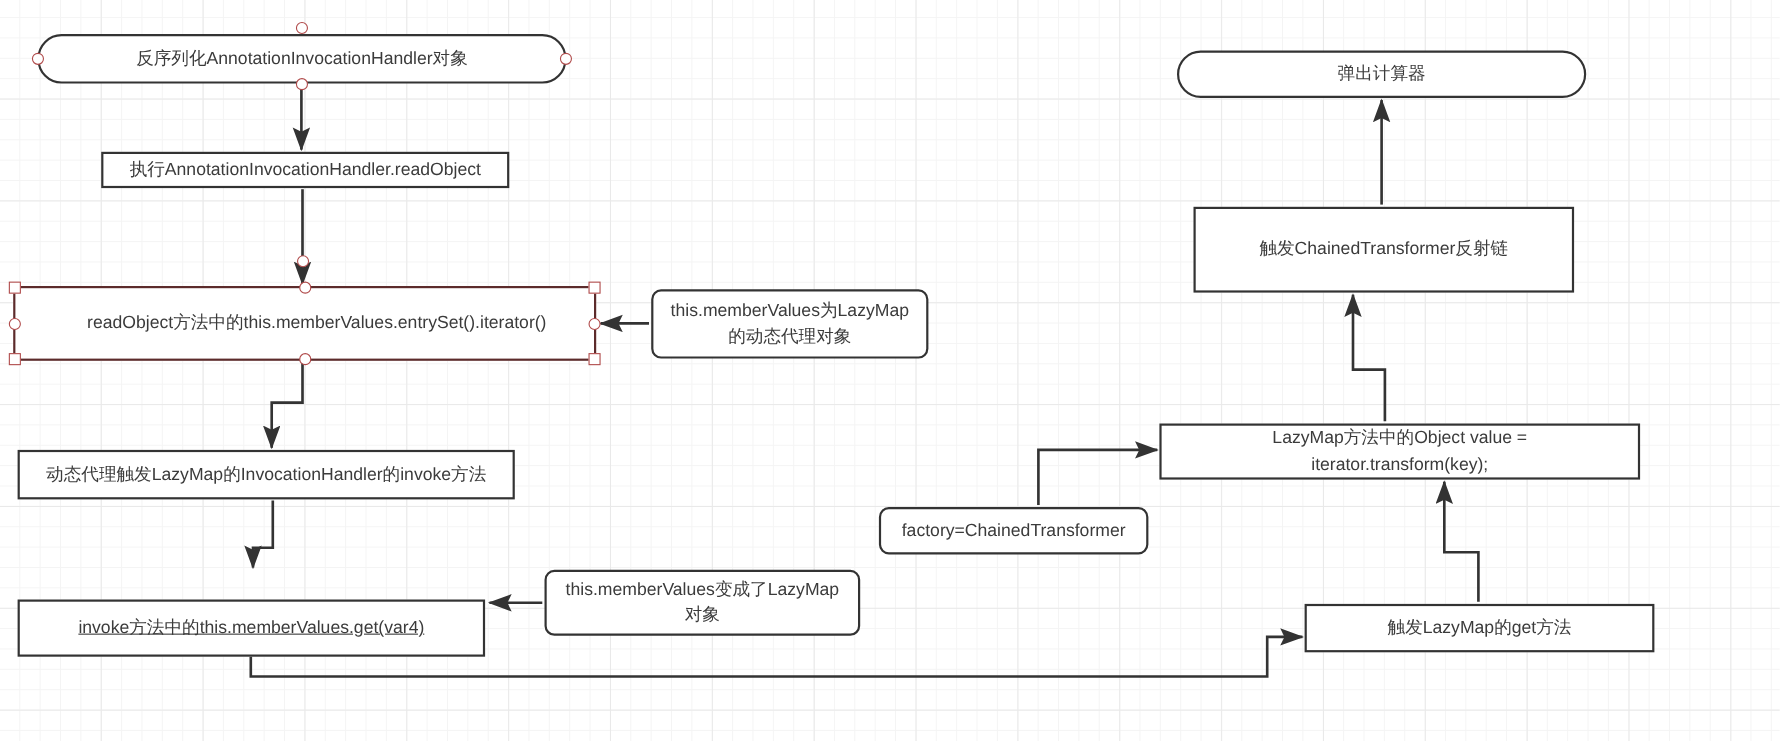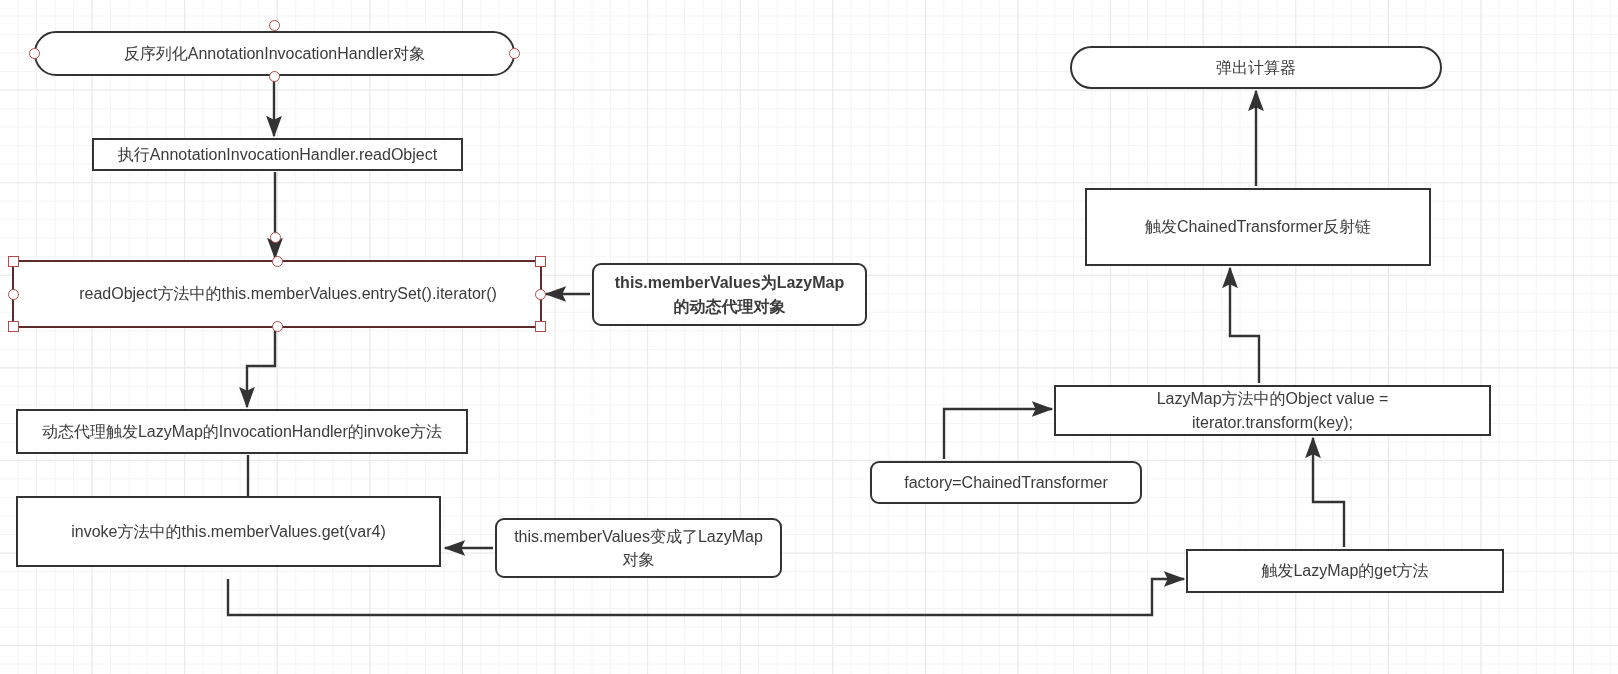--- a/index.html
+++ b/index.html
@@ -133,30 +133,30 @@
     <span class="handle sq hl ht"></span>
     <span class="handle rd hcx ht"></span>
     <span class="handle sq hr ht"></span>
     <span class="handle rd hl hcy"></span>
     <span class="handle rd hr hcy"></span>
     <span class="handle sq hl hb"></span>
     <span class="handle rd hcx hb"></span>
     <span class="handle sq hr hb"></span>
   </div>
 
-  <div class="node note" style="left:592px; top:263px; width:275px; height:63px;font-weight:bold;">
+  <div class="node note" style="left:592px; top:263px; width:252px; height:63px;">
     <span>this.memberValues为LazyMap
 的动态代理对象</span>
   </div>
 
   <div class="node rect" style="left:16px; top:409px; width:452px; height:45px;">
     <span>动态代理触发LazyMap的InvocationHandler的invoke方法</span>
   </div>
 
-  <div class="node rect" style="left:16px; top:496px; width:425px; height:71px;">
+  <div class="node rect" style="left:16px; top:545px; width:425px; height:52px;text-decoration:underline;">
     <span>invoke方法中的this.memberValues.get(var4)</span>
   </div>
 
   <div class="node note" style="left:495px; top:518px; width:287px; height:60px;">
     <span>this.memberValues变成了LazyMap
 对象</span>
   </div>
 
   <div class="node terminal" style="left:1070px; top:46px; width:372px; height:43px;">
     <span>弹出计算器</span>
@@ -164,21 +164,21 @@
 
   <div class="node rect" style="left:1085px; top:188px; width:346px; height:78px;">
     <span>触发ChainedTransformer反射链</span>
   </div>
 
   <div class="node rect" style="left:1054px; top:385px; width:437px; height:51px;">
     <span>LazyMap方法中的Object value =
 iterator.transform(key);</span>
   </div>
 
-  <div class="node note" style="left:870px; top:461px; width:272px; height:43px;">
+  <div class="node note" style="left:799px; top:461px; width:245px; height:43px;">
     <span>factory=ChainedTransformer</span>
   </div>
 
   <div class="node rect" style="left:1186px; top:549px; width:318px; height:44px;">
     <span>触发LazyMap的get方法</span>
   </div>
 
 </div>
 
 </body></html>

